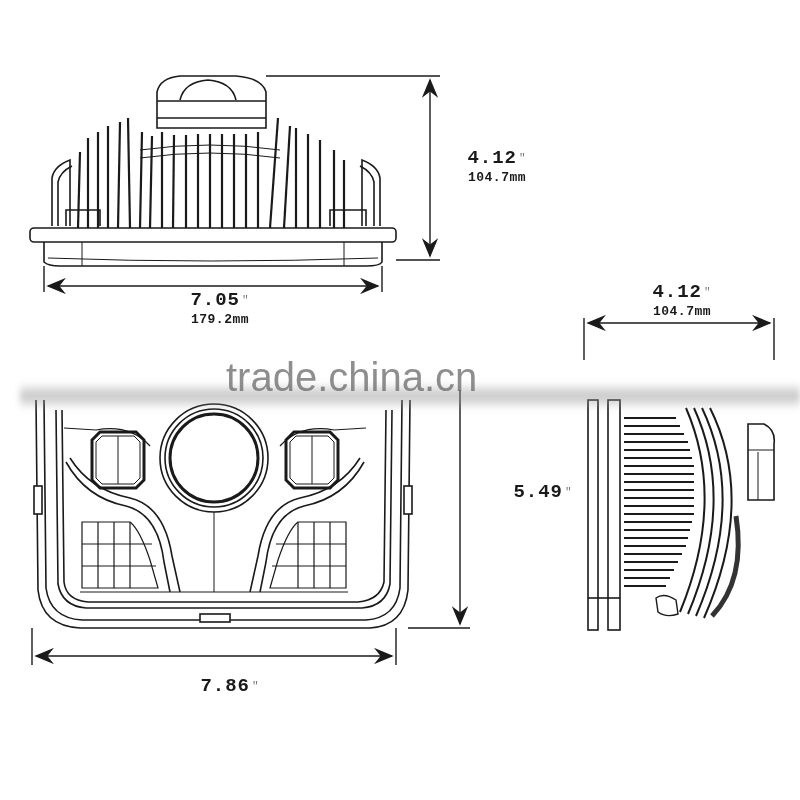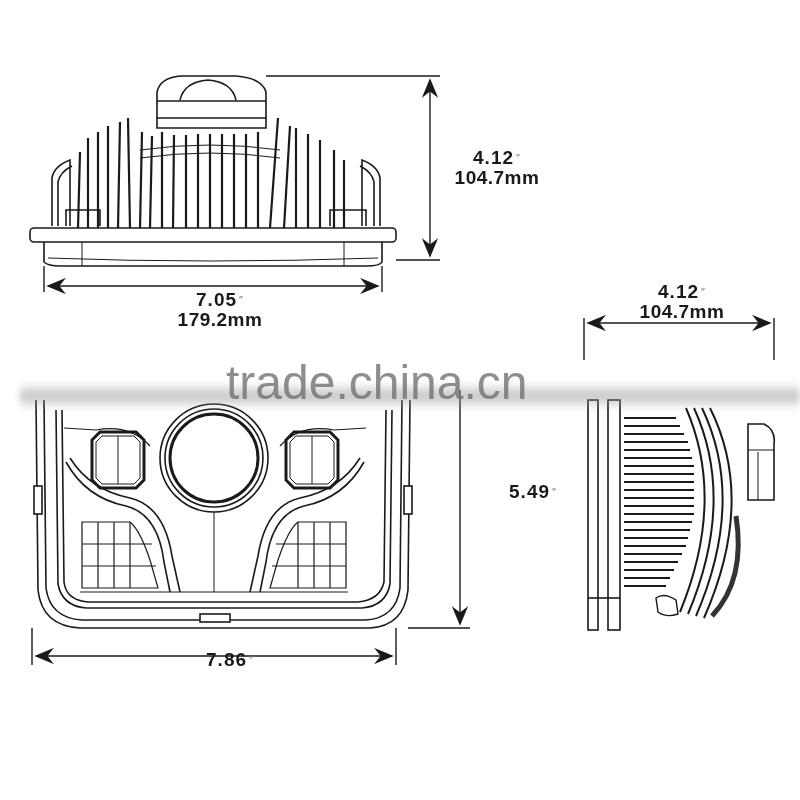--- a/index.html
+++ b/index.html
@@ -1,22 +1,22 @@
 <!DOCTYPE html>
 <html><head>
   <meta charset="utf-8">
   <style>
     html, body { margin: 0; padding: 0; background: #ffffff; }
     body { width: 800px; height: 800px; position: relative; overflow: hidden; font-family: "Liberation Sans", sans-serif; }
     #canvas { position: absolute; left: 0; top: 0; width: 800px; height: 800px; }
-    .dim-label { position: absolute; text-align: center; font-family: Liberation Sans, sans-serif; font-weight: bold; color: #1a1a1a; line-height: 20px; }
+    .dim-label { position: absolute; text-align: center; font-family: Liberation Mono, monospace; font-weight: bold; color: #1a1a1a; line-height: 20px; }
     .dim-label .inch { font-size: 19px; letter-spacing: 1px; }
-    .dim-label .mm { font-size: 19px; letter-spacing: 0.5px; }
+    .dim-label .mm { font-size: 13px; letter-spacing: 0.5px; }
     .dim-label .inch::after { content: "″"; font-size: 11px; color: #777; vertical-align: top; font-weight: normal; margin-left: 2px; }
-    .watermark { position: absolute; left: 226px; top: 355px; font-family: "Liberation Sans", sans-serif; font-size: 48px; color: rgba(110,110,110,0.78); letter-spacing: 0px; }
+    .watermark { position: absolute; left: 226px; top: 355px; font-family: "Liberation Sans", sans-serif; font-size: 40px; color: rgba(110,110,110,0.78); letter-spacing: 0px; }
     .blur-band { position: absolute; height: 28px; background: linear-gradient(180deg, rgba(255,255,255,0) 0%, rgba(150,150,150,0.55) 50%, rgba(255,255,255,0) 100%); filter: blur(3px); }
   </style>
 </head>
 <body>
 
 <svg id="canvas" viewBox="0 0 800 800" xmlns="http://www.w3.org/2000/svg">
   <defs>
     <marker id="arr" viewBox="0 0 12 10" refX="11" refY="5" markerWidth="14" markerHeight="12" orient="auto-start-reverse">
       <path d="M0,0 L12,5 L0,10 L4,5 Z" fill="#1a1a1a"></path>
     </marker>
@@ -199,18 +199,18 @@
   <div class="mm">104.7mm</div>
 </div>
 <div class="dim-label" style="left:160px; top:290px; width:120px;text-align:center;">
   <div class="inch">7.05</div>
   <div class="mm">179.2mm</div>
 </div>
 <div class="dim-label" style="left:622px; top:282px; width:120px;">
   <div class="inch">4.12</div>
   <div class="mm">104.7mm</div>
 </div>
-<div class="dim-label" style="left:468px; top:482px; width:130px;">
+<div class="dim-label" style="left:478px; top:482px; width:130px;">
   <div class="inch">5.49</div>
 </div>
-<div class="dim-label" style="left:165px; top:650px; width:130px;">
+<div class="dim-label" style="left:165px; top:676px; width:130px;">
   <div class="inch">7.86</div>
 </div>
 
 </body></html>

